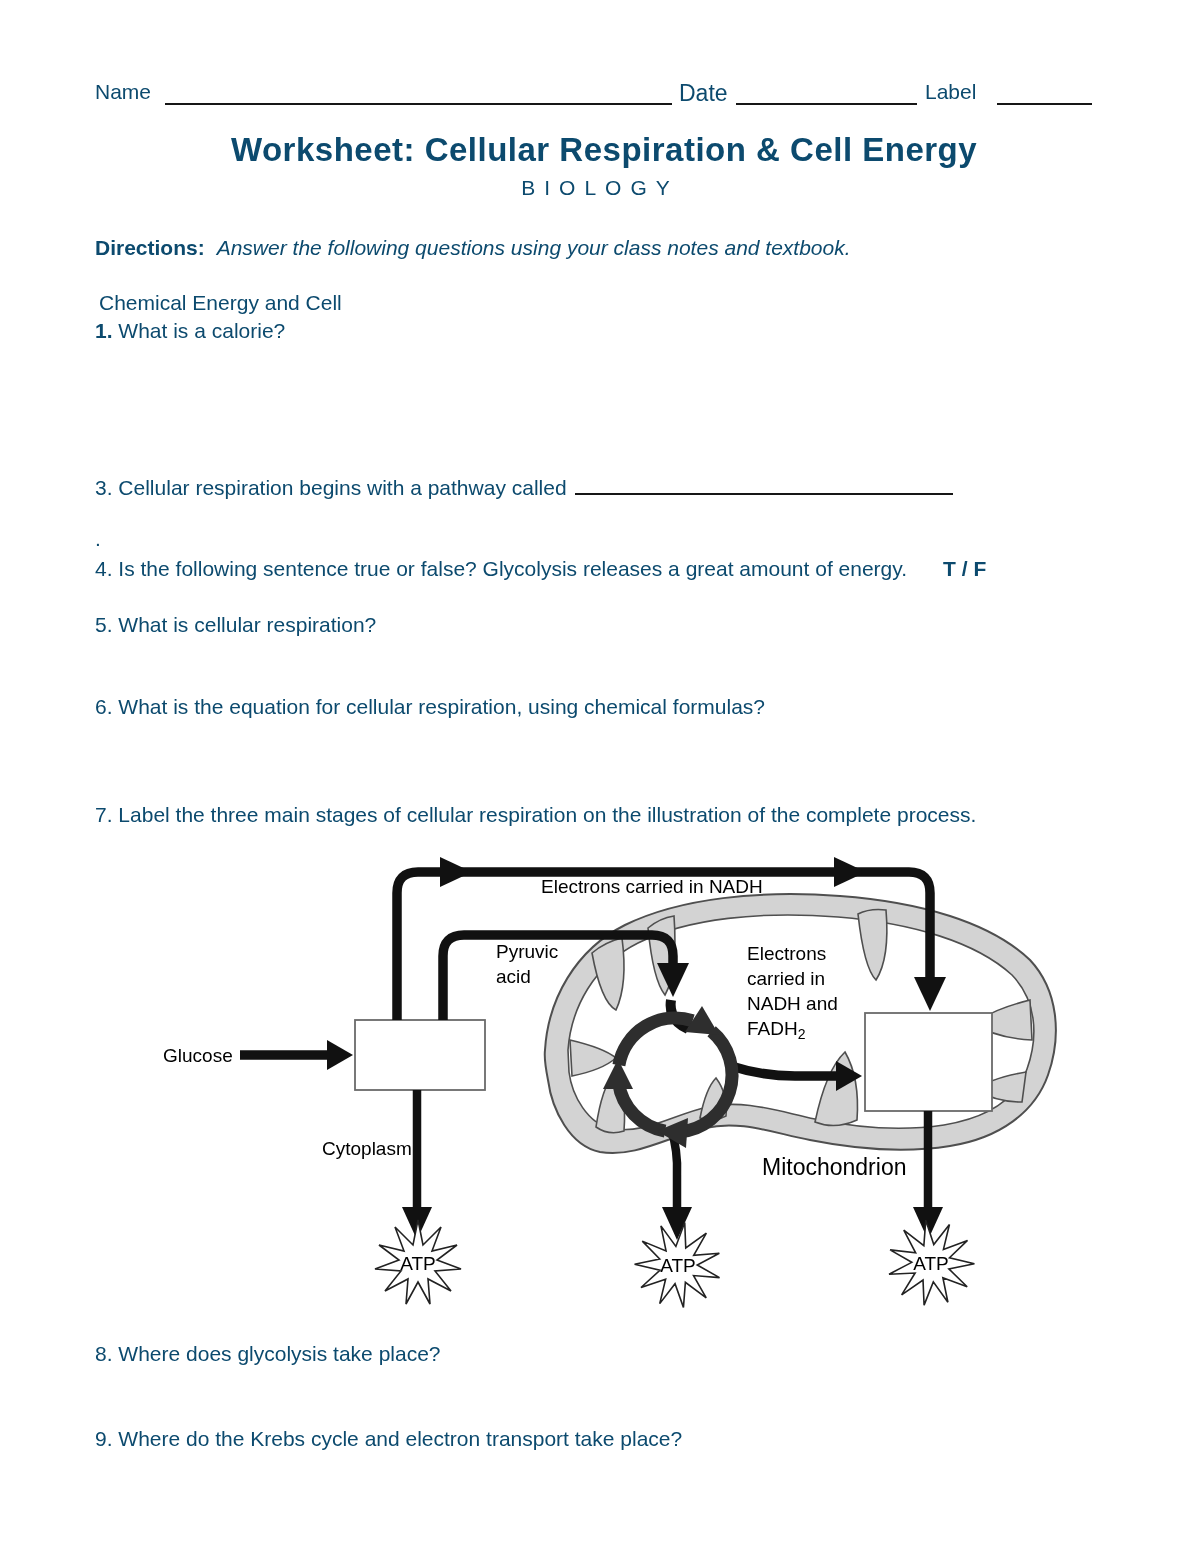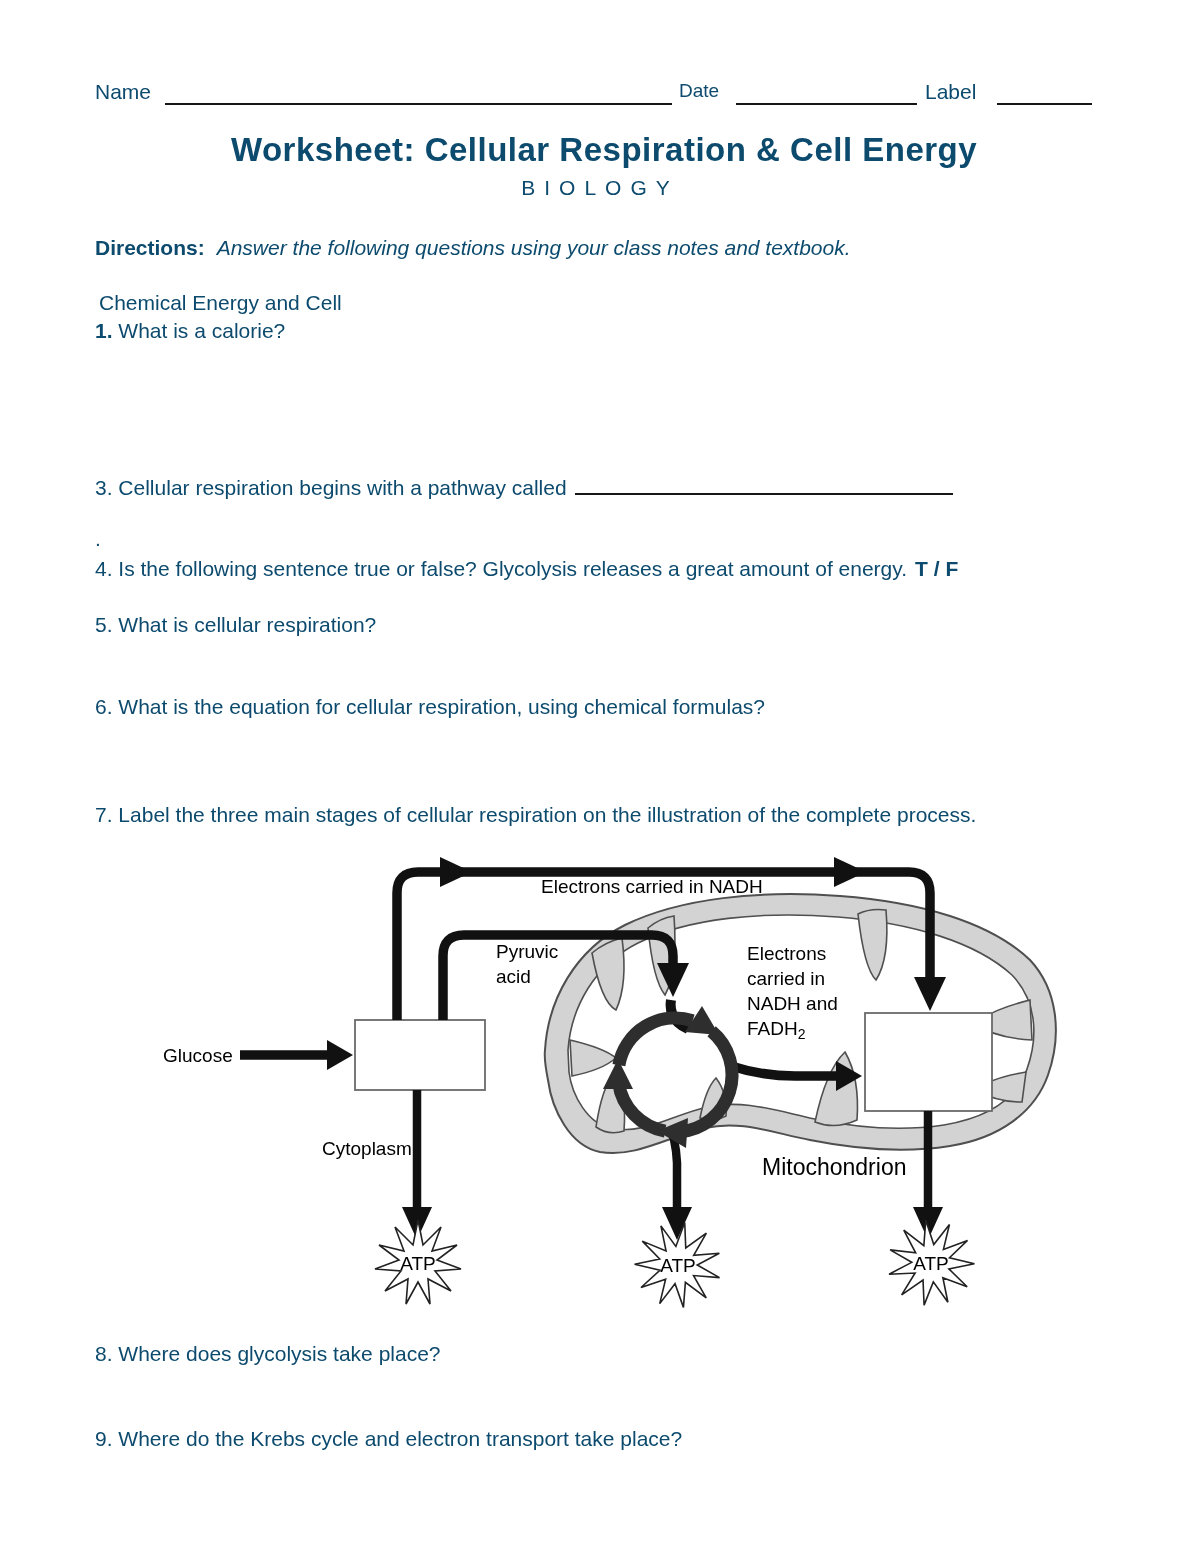--- a/index.html
+++ b/index.html
@@ -13,31 +13,31 @@
   }
   .abs{position:absolute;}
   .q{position:absolute;left:95px;font-size:21px;white-space:nowrap;}
   .b{font-weight:bold;}
   .blank{position:absolute;height:21px;border-bottom:2px solid #161616;}
   .inline-blank{display:inline-block;width:378px;height:6px;border-bottom:2px solid #161616;margin-left:8px;}
   .page-title{position:absolute;left:4px;top:131px;width:100%;text-align:center;font-size:33px;font-weight:bold;letter-spacing:0.5px;}
   .page-subtitle{position:absolute;left:0;top:176px;width:100%;text-align:center;font-size:21px;letter-spacing:9px;}
   .directions{position:absolute;left:95px;top:236px;font-size:21px;white-space:nowrap;}
   .directions .it{font-style:italic;margin-left:12px;}
-  .tf{font-weight:bold;margin-left:8px;}
+  .tf{font-weight:bold;margin-left:36px;}
   svg text{font-family:"Liberation Sans","DejaVu Sans",sans-serif;}
 </style>
 </head>
 <body>
 
 <div class="page">
 
   <span class="abs" style="left:95px;top:80px;font-size:21px;">Name</span>
   <div class="blank" style="left:165px;top:82px;width:507px;"></div>
-  <span class="abs" style="left:679px;top:80px;font-size:19px;text-align:right;">Date</span>
+  <span class="abs" style="left:679px;top:80px;font-size:23px;text-align:right;">Date</span>
   <div class="blank" style="left:736px;top:82px;width:181px;"></div>
   <span class="abs" style="left:925px;top:80px;font-size:21px;">Label</span>
   <div class="blank" style="left:997px;top:82px;width:95px;"></div>
 
   <div class="page-title">Worksheet: Cellular Respiration &amp; Cell Energy</div>
   <div class="page-subtitle">BIOLOGY</div>
 
   <div class="directions">
     <span class="b">Directions:</span><span class="it">Answer the following questions using your class notes and textbook.</span>
   </div>

